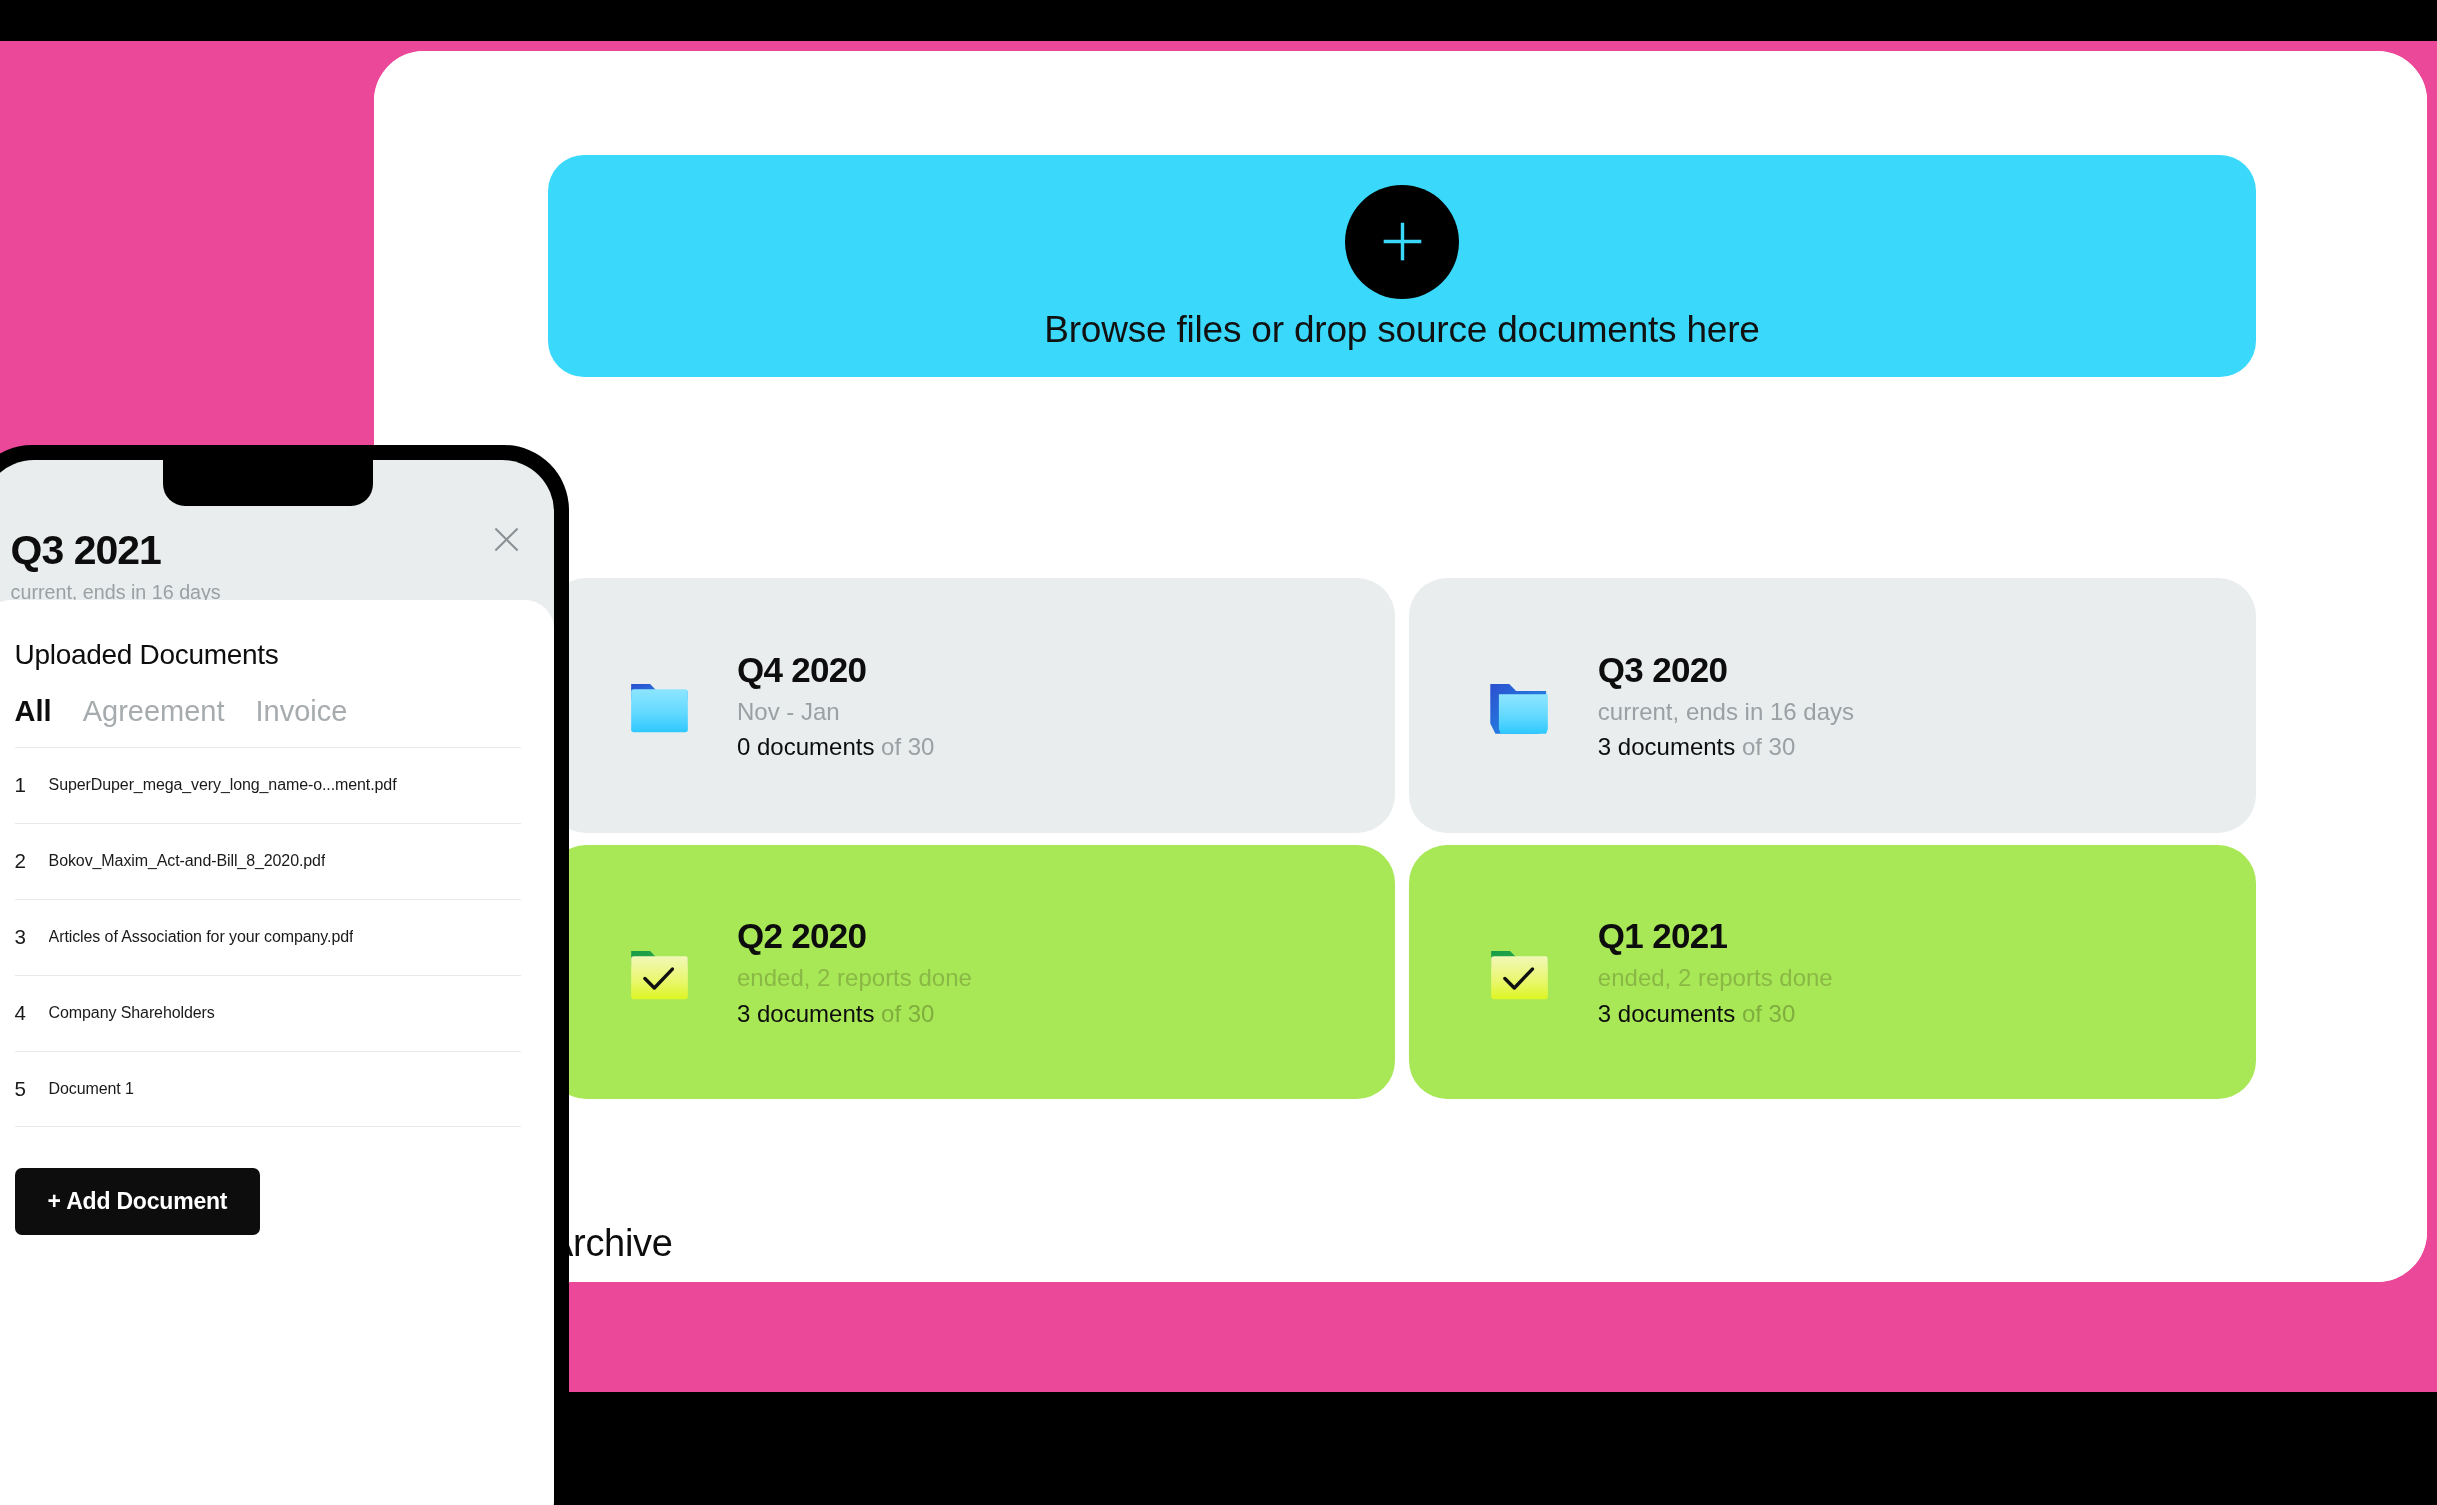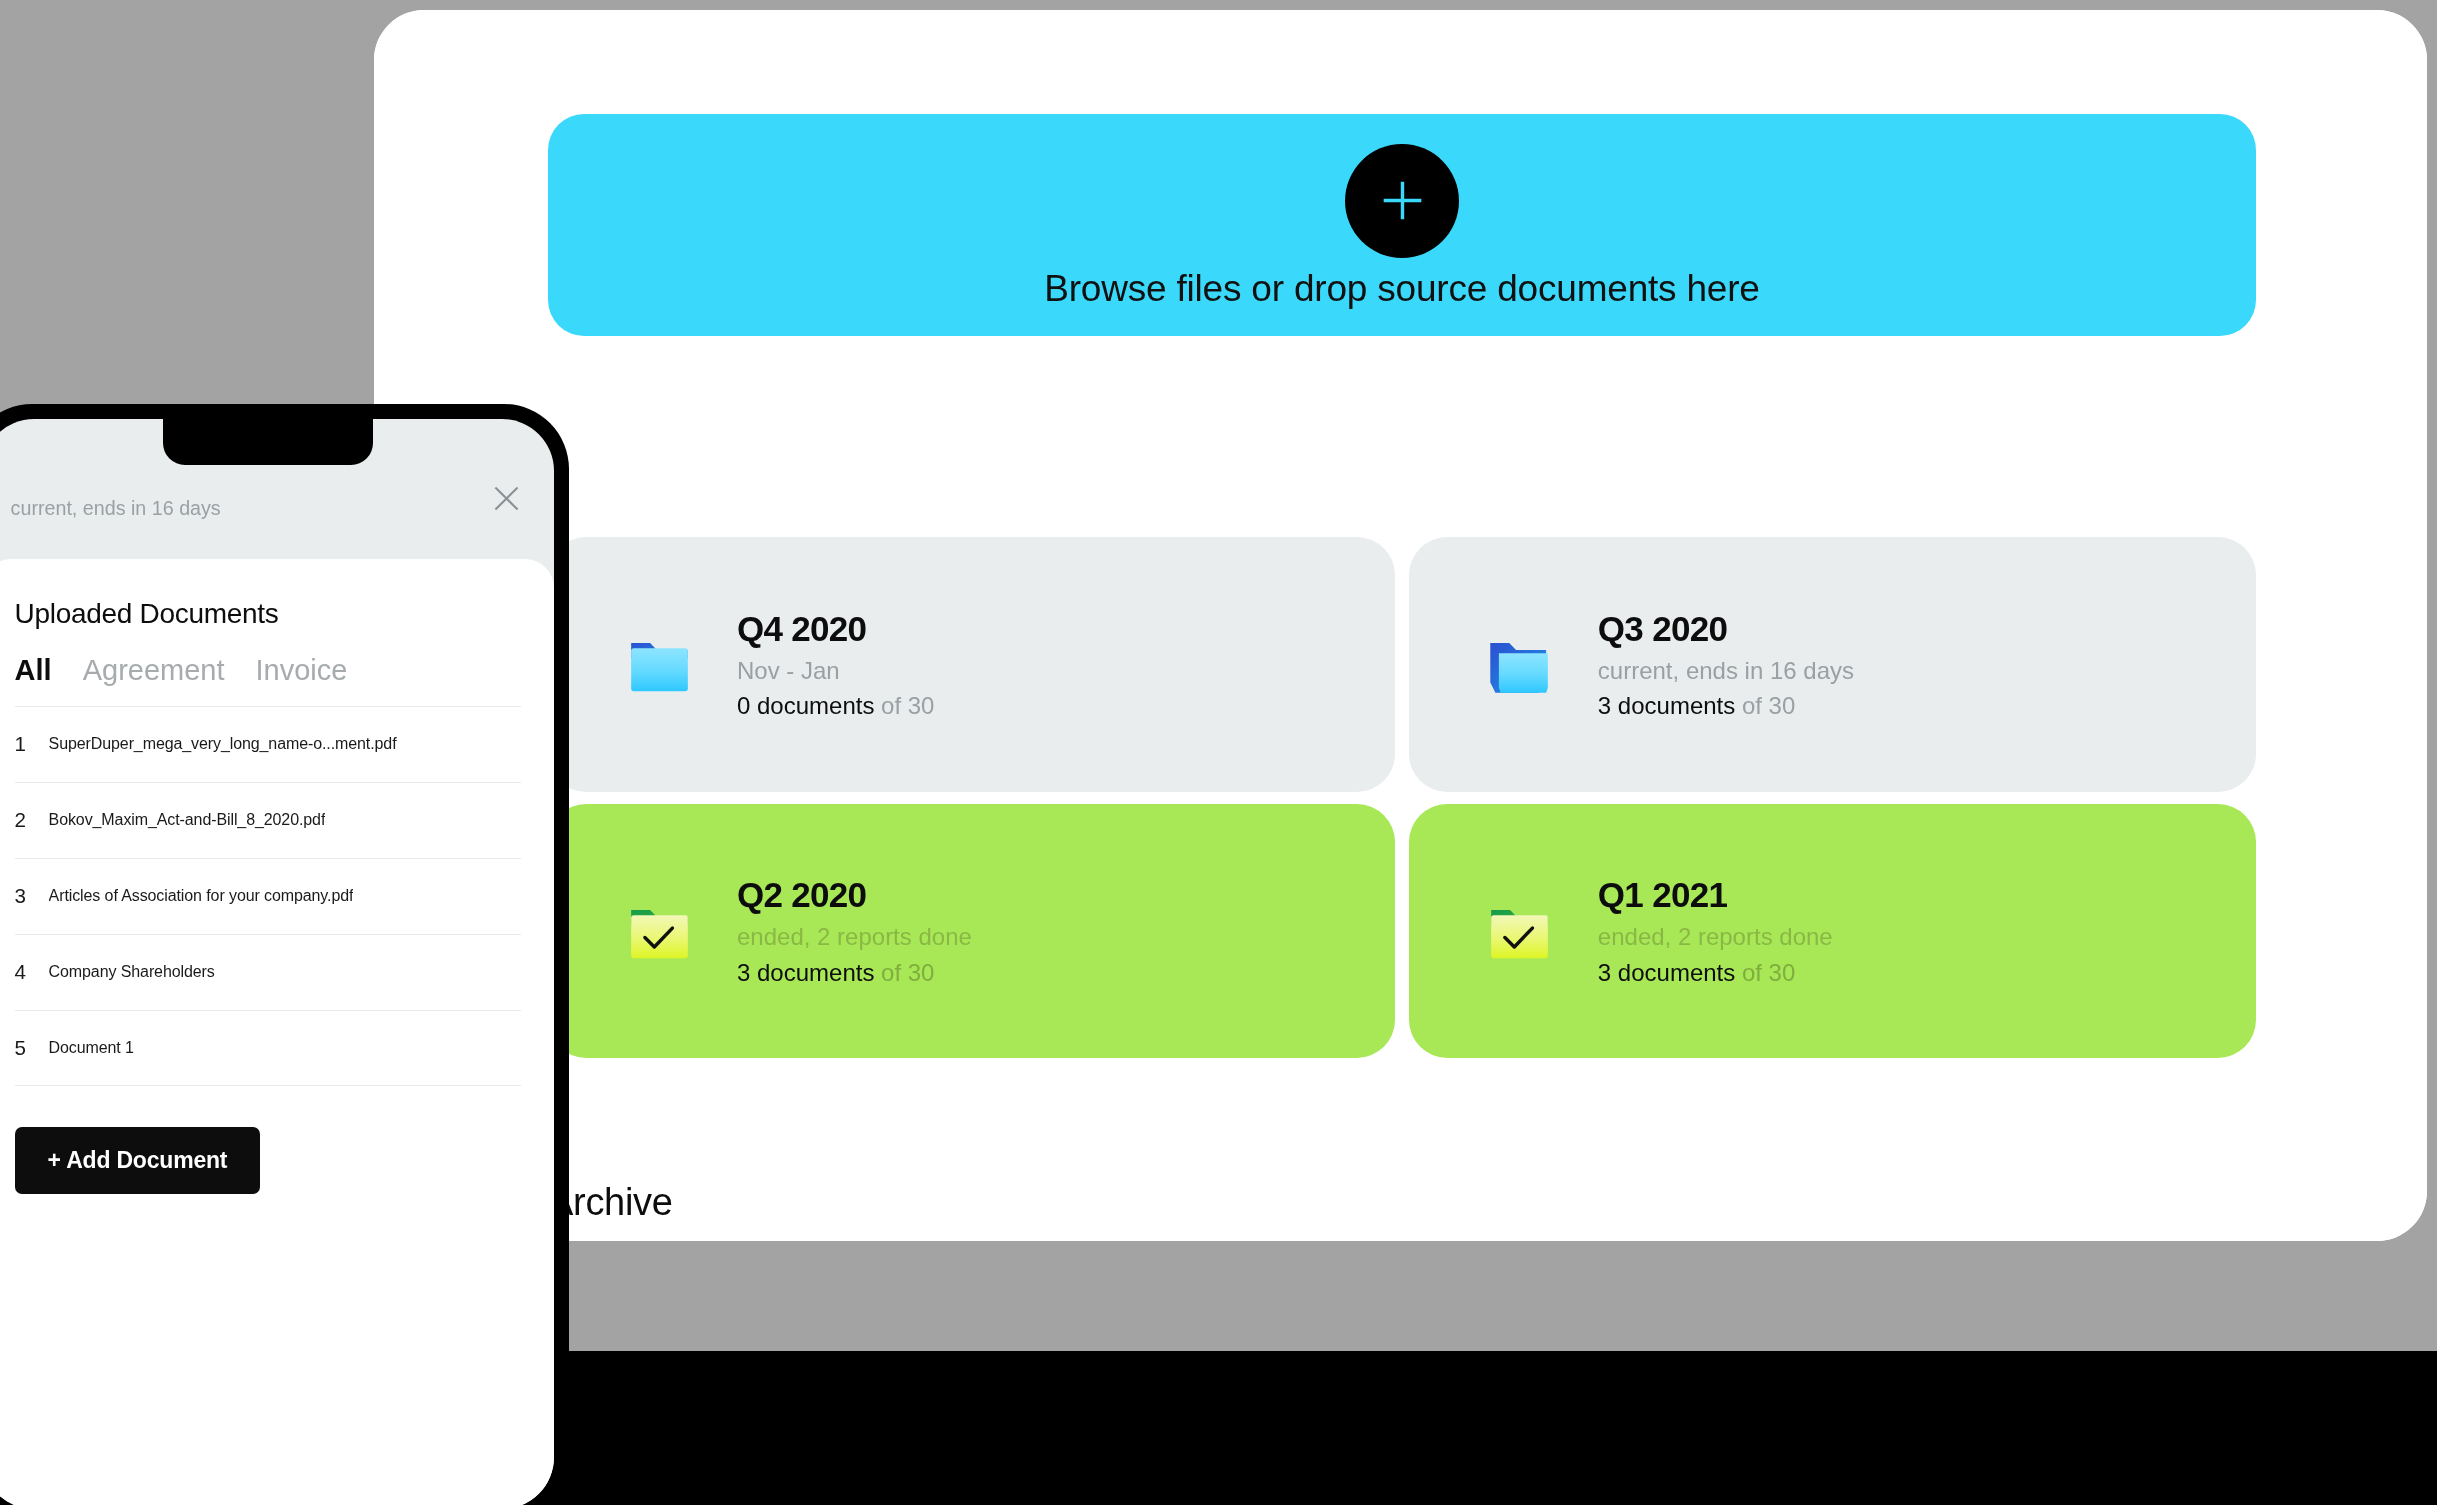--- a/index.html
+++ b/index.html
@@ -7,21 +7,22 @@
     width: 2438px;
     height: 1505px;
     background: #000000;
     font-family: "Liberation Sans", sans-serif;
     overflow: hidden;
   }
   #stage {
     position: relative;
     width: 2438px;
     height: 1351px;
-    background: #a3a3a3;
+    background: #ec4899;
+    margin-top: 41px;
   }
 
   
   #tablet-device {
     position: absolute;
     left: 374px;
     top: 10.3px;
     width: 2053px;
     height: 1231px;
     background: #ffffff;
@@ -404,20 +405,21 @@
 
       <div id="sheet-header">
         <div id="sheet-close-button">
           <span>
             <svg width="29" height="29" viewBox="0 0 34 34">
               <line x1="4" y1="4" x2="30" y2="30" stroke="#8b9094" stroke-width="2.4"></line>
               <line x1="30" y1="4" x2="4" y2="30" stroke="#8b9094" stroke-width="2.4"></line>
             </svg>
           </span>
         </div>
+        <div id="sheet-title">Q3 2021</div>
         <div id="sheet-subtitle">current, ends in 16 days</div>
       </div>
 
       <div id="sheet-body">
         <div id="uploaded-title">Uploaded Documents</div>
 
         <div id="filter-tabs">
           <div class="filter-tab active">All</div>
           <div class="filter-tab">Agreement</div>
           <div class="filter-tab">Invoice</div>

